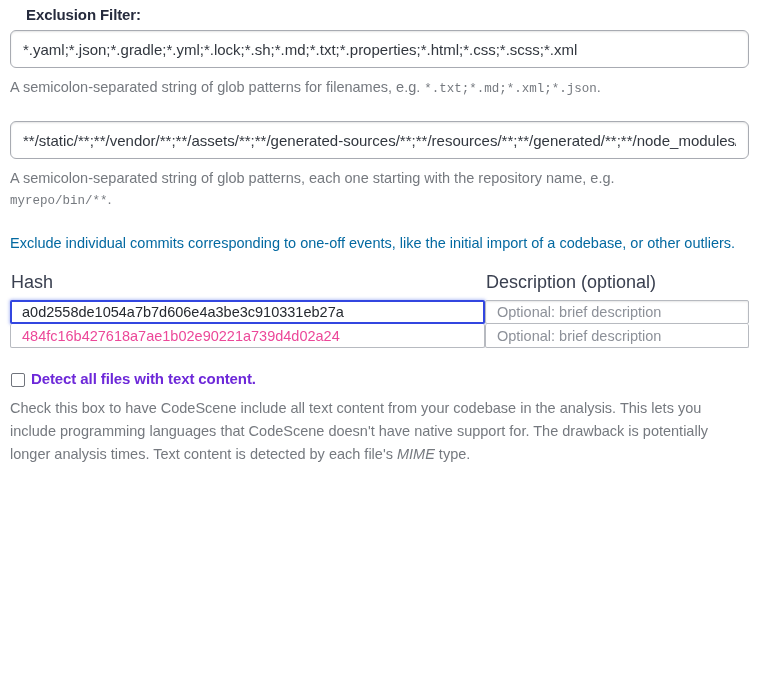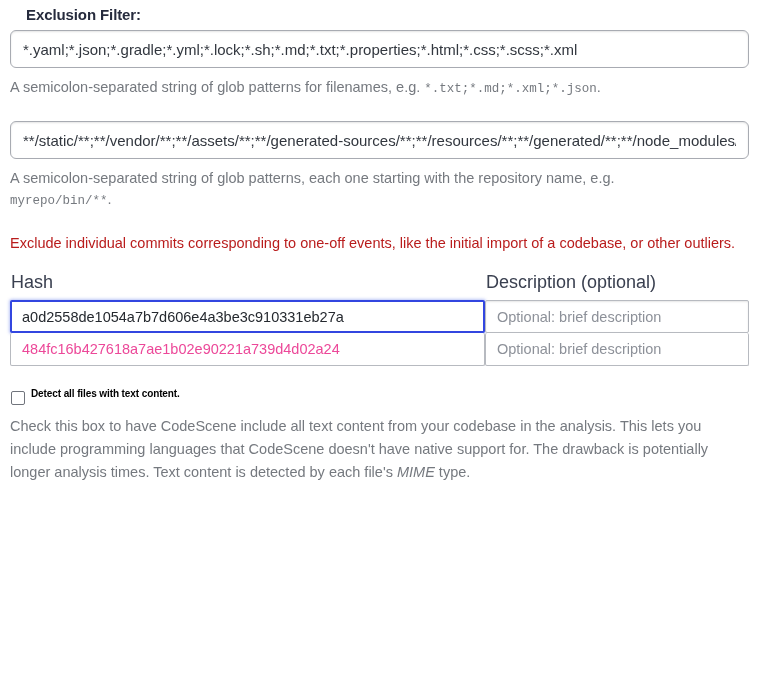--- a/index.html
+++ b/index.html
@@ -64,21 +64,21 @@
   }
   .help code {
     font-family: "Liberation Mono", monospace;
     font-size: 12.5px;
     color: #75797f;
   }
 
   .block { margin-bottom: 21px; }
 
   .commits-help {
-    color: #b91c1c;
+    color: #0369a1;
     font-size: 14.5px;
     line-height: 21px;
     margin: 0 0 18px 0;
   }
 
   table.commits {
     width: 100%;
     border-collapse: collapse;
     table-layout: fixed;
   }
@@ -89,21 +89,21 @@
     font-size: 18px;
     padding: 0 0 7px 1px;
   }
   table.commits th.col-hash { width: 474px; }
   table.commits td { padding: 0; }
 
   .cell-input {
     display: block;
     width: 100%;
     box-sizing: border-box;
-    height: 33px;
+    height: 24px;
     padding: 5px 11px;
     font-family: "Liberation Sans", sans-serif;
     font-size: 14.5px;
     color: #32373f;
     background: #fff;
     border: 1px solid #b7bac0;
     border-radius: 2px;
     box-shadow: inset 0 1px 2px rgba(0,0,0,0.10);
     outline: none;
     line-height: 21px;
@@ -129,22 +129,22 @@
     height: 14px;
     border: 1px solid #70747c;
     border-radius: 2px;
     background: #fff;
     box-sizing: border-box;
     margin: 3px 6px 0 1px;
     flex: 0 0 auto;
   }
   .cb-label {
     font-weight: bold;
-    font-size: 10px;
-    color: #000000;
+    font-size: 15px;
+    color: #6d28d9;
     letter-spacing: -0.1px;
   }
   .cb-help {
     color: #75797f;
     font-size: 14.5px;
     line-height: 23px;
     margin: 10px 0 0 0;
   }
   .cb-help i { font-style: italic; margin-top: 36px; }
 </style>

